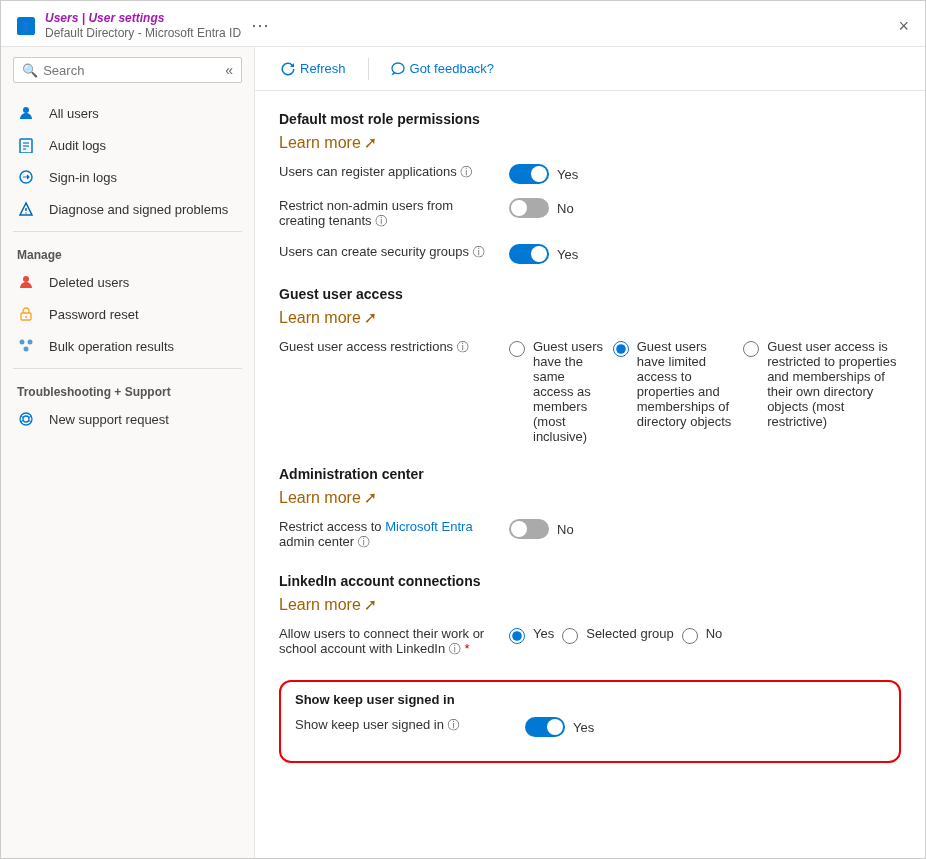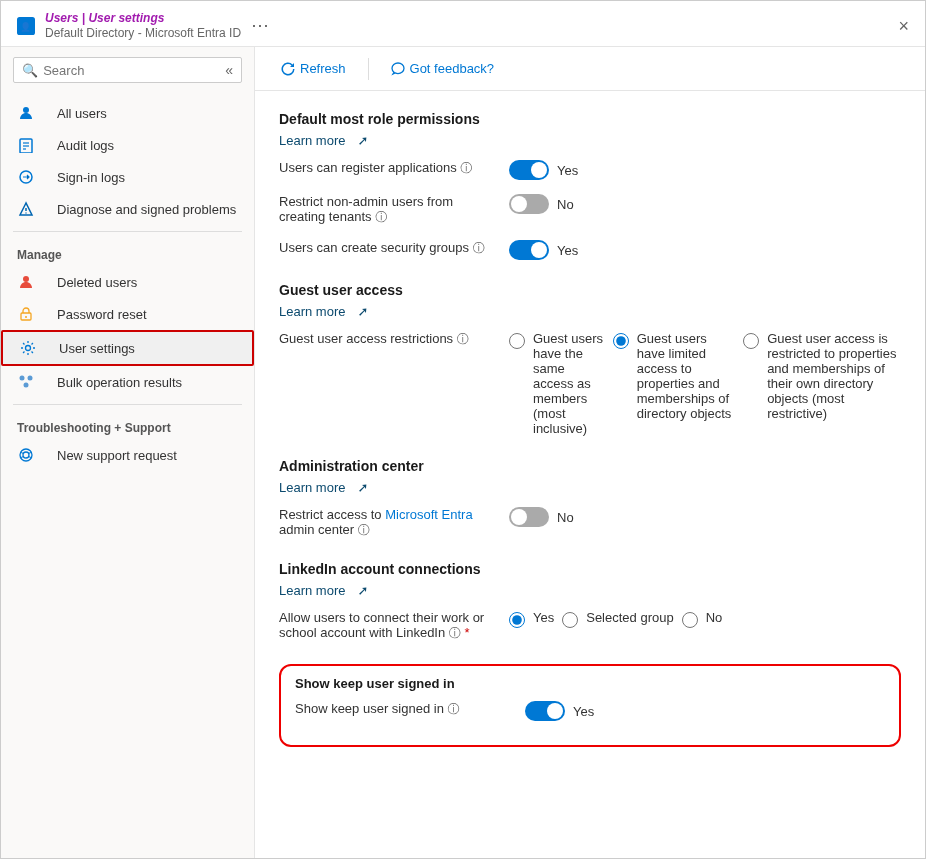--- a/index.html
+++ b/index.html
@@ -12,31 +12,31 @@
     .title-bar-close { margin-left: auto; cursor: pointer; font-size: 18px; color: #666; line-height: 1; }
     .title-bar-more { margin-left: 10px; cursor: pointer; color: #555; font-size: 18px; }
     .main-layout { display: flex; flex: 1; }
     .sidebar { width: 254px; border-right: 1px solid #e5e5e5; background: #faf9f8; padding: 0; flex-shrink: 0; }
     .search-bar { padding: 10px 12px; }
     .search-input-wrap { display: flex; align-items: center; border: 1px solid #ccc; background: #fff; border-radius: 2px; padding: 4px 8px; }
     .search-input-wrap input { border: none; outline: none; font-size: 13px; width: 140px; color: #333; }
     .search-icon { color: #666; margin-right: 5px; font-size: 13px; }
     .collapse-btn { margin-left: auto; cursor: pointer; color: #666; font-size: 14px; }
     .sidebar-nav { padding: 4px 0; }
-    .sidebar-item { display: flex; align-items: center; padding: 7px 16px; cursor: pointer; font-size: 13px; color: #333; gap: 22px; }
+    .sidebar-item { display: flex; align-items: center; padding: 7px 16px; cursor: pointer; font-size: 13px; color: #333; gap: 14px; }
     .sidebar-section-label { font-size: 12px; font-weight: 600; color: #555; padding: 10px 16px 4px 16px; }
     .sidebar-divider { border: none; border-top: 1px solid #ddd; margin: 6px 12px; }
     .icon { width: 18px; height: 18px; display: flex; align-items: center; justify-content: center; flex-shrink: 0; }
     .content-area { flex: 1; display: flex; flex-direction: column; overflow-y: auto; }
     .toolbar { display: flex; align-items: center; padding: 10px 20px; border-bottom: 1px solid #e5e5e5; gap: 16px; }
     .toolbar-btn { display: flex; align-items: center; gap: 5px; background: none; border: none; cursor: pointer; font-size: 13px; color: #0078d4; padding: 4px 6px; border-radius: 2px; }
     .toolbar-divider { width: 1px; height: 22px; background: #ddd; }
     .settings-content { padding: 20px 24px; flex: 1; }
     .section-title { font-size: 14px; font-weight: 700; color: #1a1a1a; margin-bottom: 6px; }
-    .learn-more { color: #0c4a6e; font-size: 13px; cursor: pointer; text-decoration: none; display: inline-flex; align-items: center; gap: 12px; margin-bottom: 12px; }
+    .learn-more { color: #a16207; font-size: 16px; cursor: pointer; text-decoration: none; display: inline-flex; align-items: center; gap: 3px; margin-bottom: 12px; }
     .setting-row { display: flex; align-items: flex-start; margin-bottom: 14px; gap: 10px; }
     .setting-label { font-size: 13px; color: #333; flex: 0 0 220px; }
     .info-icon { color: #666; cursor: pointer; font-size: 12px; }
     .toggle { display: inline-flex; align-items: center; cursor: pointer; }
     .toggle-track { width: 40px; height: 20px; border-radius: 10px; position: relative; transition: background 0.2s; }
     .toggle-track.on { background: #0078d4; }
     .toggle-track.off { background: #aaa; }
     .toggle-thumb { width: 16px; height: 16px; background: #fff; border-radius: 50%; position: absolute; top: 2px; transition: left 0.2s; }
     .toggle-track.on .toggle-thumb { left: 22px; }
     .toggle-track.off .toggle-thumb { left: 2px; }
@@ -133,29 +133,20 @@
         <div class="sidebar-item">
           <span class="icon">
             <svg width="16" height="16" viewBox="0 0 16 16">
                 <rect x="3" y="7" width="10" height="7" rx="1" fill="none" stroke="#f5a623" stroke-width="1.3"></rect>
                 <path d="M5 7V5a3 3 0 016 0v2" fill="none" stroke="#f5a623" stroke-width="1.3"></path>
                 <circle cx="8" cy="11" r="1" fill="#f5a623"></circle>
               </svg>
           </span>
           <span>Password reset</span>
         </div>
-        <div class="sidebar-item highlighted" style="background:#f0f0f0; border:2px solid #cc0000; border-radius:2px;">
-          <span class="icon">
-            <svg width="16" height="16" viewBox="0 0 16 16">
-                <circle cx="8" cy="8" r="2.5" fill="none" stroke="#0078d4" stroke-width="1.3"></circle>
-                <path d="M8 1v2M8 13v2M1 8h2M13 8h2M3.05 3.05l1.42 1.42M11.53 11.53l1.42 1.42M3.05 12.95l1.42-1.42M11.53 4.47l1.42-1.42" stroke="#0078d4" stroke-width="1.3"></path>
-              </svg>
-          </span>
-          <span>User settings</span>
-        </div>
         <div class="sidebar-item">
           <span class="icon">
             <svg width="16" height="16" viewBox="0 0 16 16">
                 <circle cx="4" cy="4" r="2.5" fill="#5b9bd5"></circle>
                 <circle cx="12" cy="4" r="2.5" fill="#5b9bd5"></circle>
                 <circle cx="8" cy="11" r="2.5" fill="#5b9bd5"></circle>
               </svg>
           </span>
           <span>Bulk operation results</span>
         </div>

